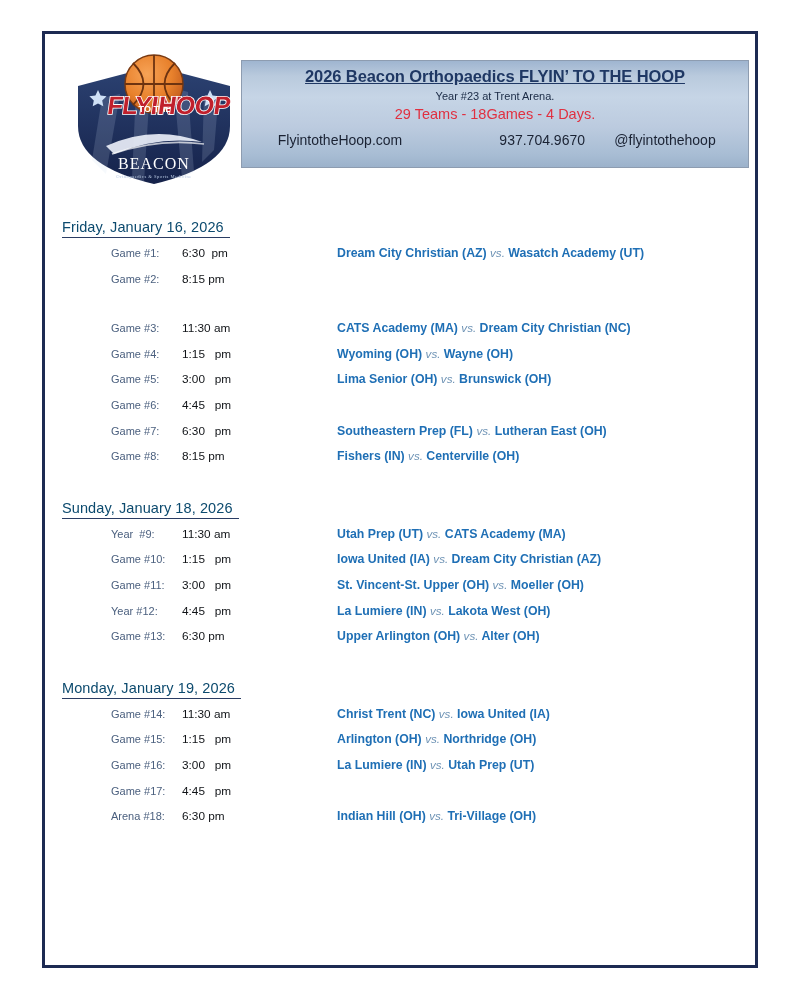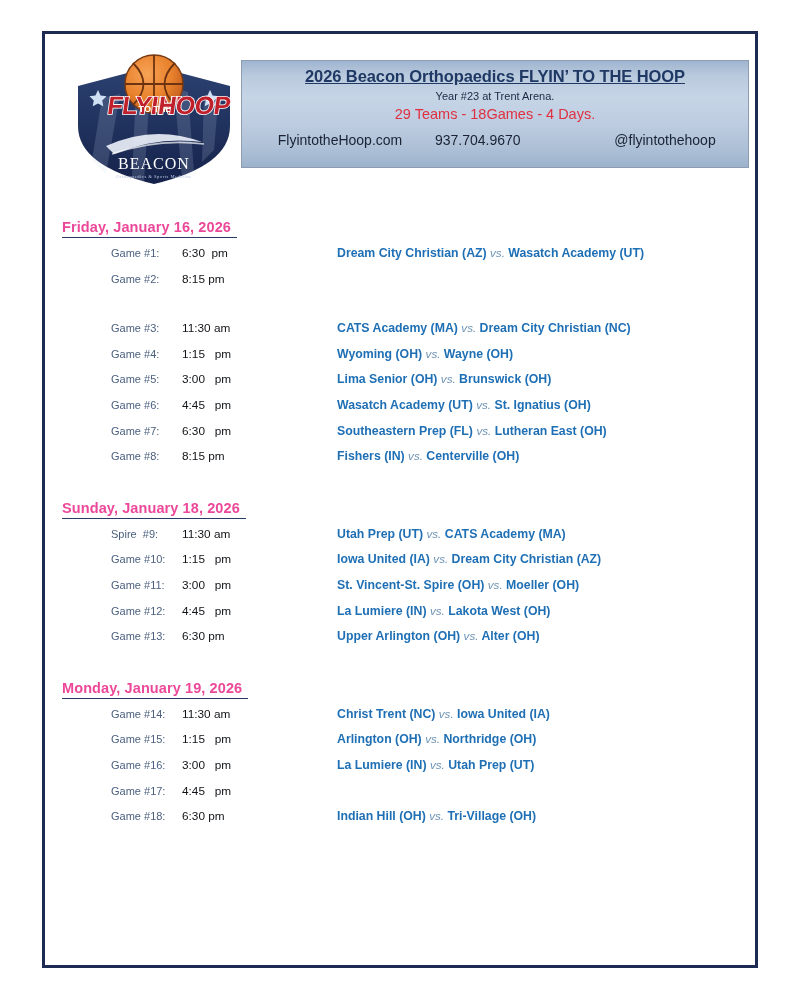--- a/index.html
+++ b/index.html
@@ -92,35 +92,35 @@
   .t-contact {
     display: flex;
     justify-content: center;
     align-items: baseline;
     margin-top: 8px;
     font-size: 14px;
     color: #1a2233;
   }
   .t-contact span { display: inline-block; }
   .c-web   { width: 190px; text-align: center; }
-  .c-phone { width: 150px; text-align: left; }
+  .c-phone { width: 150px; text-align: right; }
   .c-soc   { width: 160px; text-align: center; }
 
   
   .schedule {
     position: absolute;
     left: 62px;
     top: 218px;
     width: 690px;
   }
   .day-block { margin-bottom: 0px; }
   .day-head {
     font-size: 14.5px;
-    font-weight: bold;
-    color: #ec4899;
+    font-weight: normal;
+    color: #0c4a6e;
     border-bottom: 1.6px solid #2a3c63;
     display: inline-block;
     padding-bottom: 2px;
     padding-right: 6px;
     margin-bottom: 8px;
     letter-spacing: 0.1px;
   }
   .games { margin: 0; padding: 0; }
   .game-row {
     display: flex;
@@ -254,52 +254,51 @@
             <div class="g-match"><span>Wyoming (OH)</span> <span class="g-vs">vs.</span> <span>Wayne (OH)</span></div>
           </div>
           <div class="game-row">
             <div class="g-label">Game #5:</div>
             <div class="g-time">3:00   pm</div>
             <div class="g-match"><span>Lima Senior (OH)</span> <span class="g-vs">vs.</span> <span>Brunswick (OH)</span></div>
           </div>
           <div class="game-row">
             <div class="g-label">Game #6:</div>
             <div class="g-time">4:45   pm</div>
-            <div class="g-match"><span>Wasatch Academy (UT)</span> <span class="g-vs">vs.</span> <span>St. Ignatius (OH)</span></div>
           </div>
           <div class="game-row">
             <div class="g-label">Game #7:</div>
             <div class="g-time">6:30   pm</div>
             <div class="g-match"><span>Southeastern Prep (FL)</span> <span class="g-vs">vs.</span> <span>Lutheran East (OH)</span></div>
           </div>
           <div class="game-row">
             <div class="g-label">Game #8:</div>
             <div class="g-time">8:15 pm</div>
             <div class="g-match"><span>Fishers (IN)</span> <span class="g-vs">vs.</span> <span>Centerville (OH)</span></div>
           </div>
         </div></div>
       <div class="day-gap"></div>
       <div class="day-block"><div class="day-head">Sunday, January 18, 2026</div><div class="games">
           <div class="game-row">
-            <div class="g-label">Spire  #9:</div>
+            <div class="g-label">Year  #9:</div>
             <div class="g-time">11:30 am</div>
             <div class="g-match"><span>Utah Prep (UT)</span> <span class="g-vs">vs.</span> <span>CATS Academy (MA)</span></div>
           </div>
           <div class="game-row">
             <div class="g-label">Game #10:</div>
             <div class="g-time">1:15   pm</div>
             <div class="g-match"><span>Iowa United (IA)</span> <span class="g-vs">vs.</span> <span>Dream City Christian (AZ)</span></div>
           </div>
           <div class="game-row">
             <div class="g-label">Game #11:</div>
             <div class="g-time">3:00   pm</div>
-            <div class="g-match"><span>St. Vincent-St. Spire (OH)</span> <span class="g-vs">vs.</span> <span>Moeller (OH)</span></div>
-          </div>
-          <div class="game-row">
-            <div class="g-label">Game #12:</div>
+            <div class="g-match"><span>St. Vincent-St. Upper (OH)</span> <span class="g-vs">vs.</span> <span>Moeller (OH)</span></div>
+          </div>
+          <div class="game-row">
+            <div class="g-label">Year #12:</div>
             <div class="g-time">4:45   pm</div>
             <div class="g-match"><span>La Lumiere (IN)</span> <span class="g-vs">vs.</span> <span>Lakota West (OH)</span></div>
           </div>
           <div class="game-row">
             <div class="g-label">Game #13:</div>
             <div class="g-time">6:30 pm</div>
             <div class="g-match"><span>Upper Arlington (OH)</span> <span class="g-vs">vs.</span> <span>Alter (OH)</span></div>
           </div>
         </div></div>
       <div class="day-gap"></div>
@@ -317,19 +316,19 @@
           <div class="game-row">
             <div class="g-label">Game #16:</div>
             <div class="g-time">3:00   pm</div>
             <div class="g-match"><span>La Lumiere (IN)</span> <span class="g-vs">vs.</span> <span>Utah Prep (UT)</span></div>
           </div>
           <div class="game-row">
             <div class="g-label">Game #17:</div>
             <div class="g-time">4:45   pm</div>
           </div>
           <div class="game-row">
-            <div class="g-label">Game #18:</div>
+            <div class="g-label">Arena #18:</div>
             <div class="g-time">6:30 pm</div>
             <div class="g-match"><span>Indian Hill (OH)</span> <span class="g-vs">vs.</span> <span>Tri-Village (OH)</span></div>
           </div>
         </div></div>
     </div>
 </div>
 
 </body></html>

